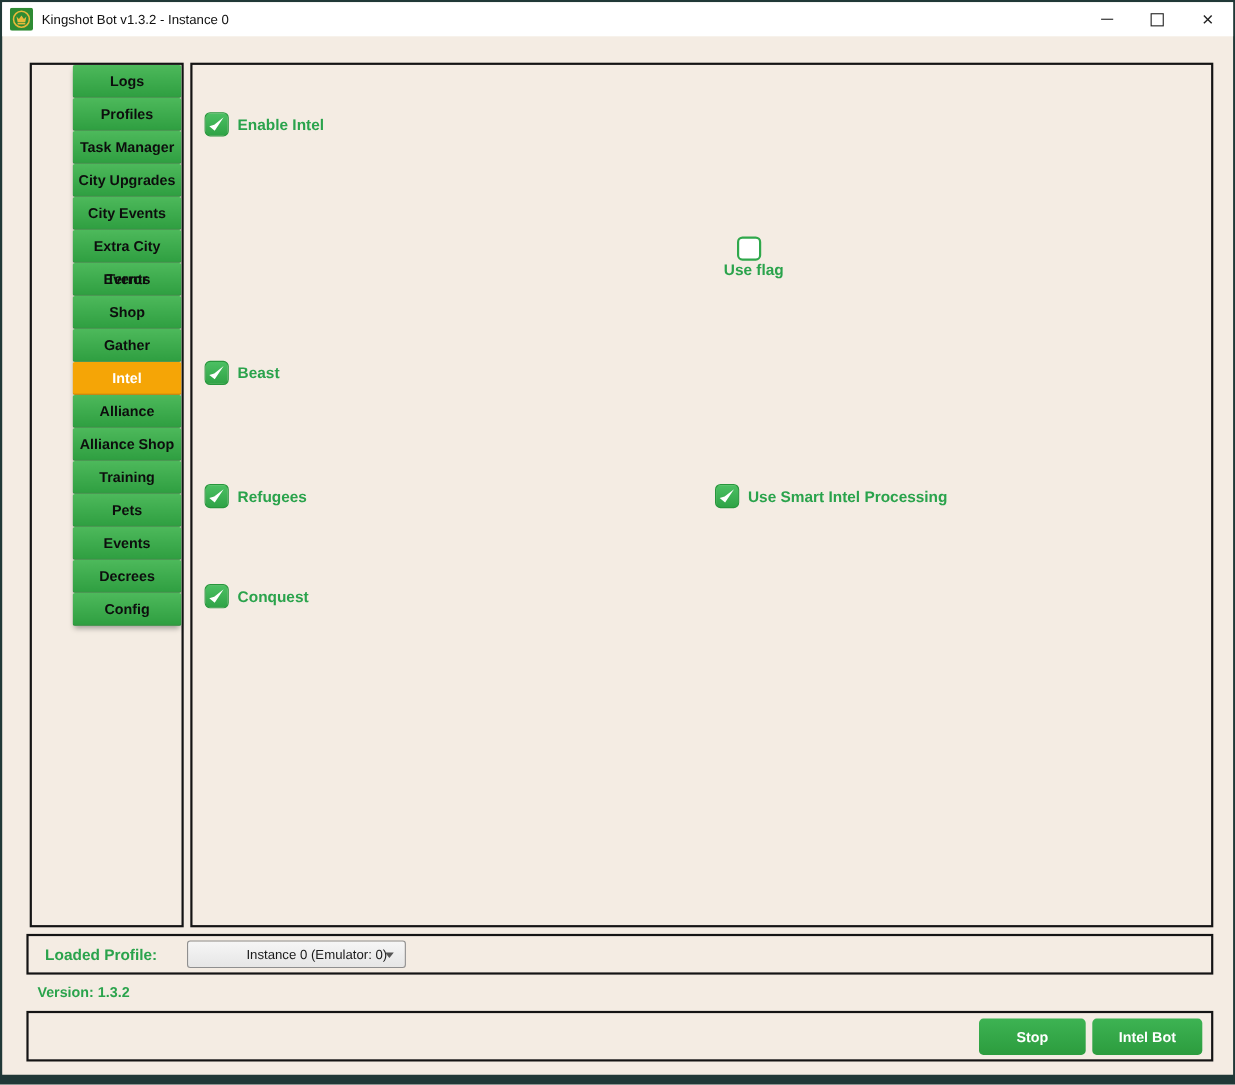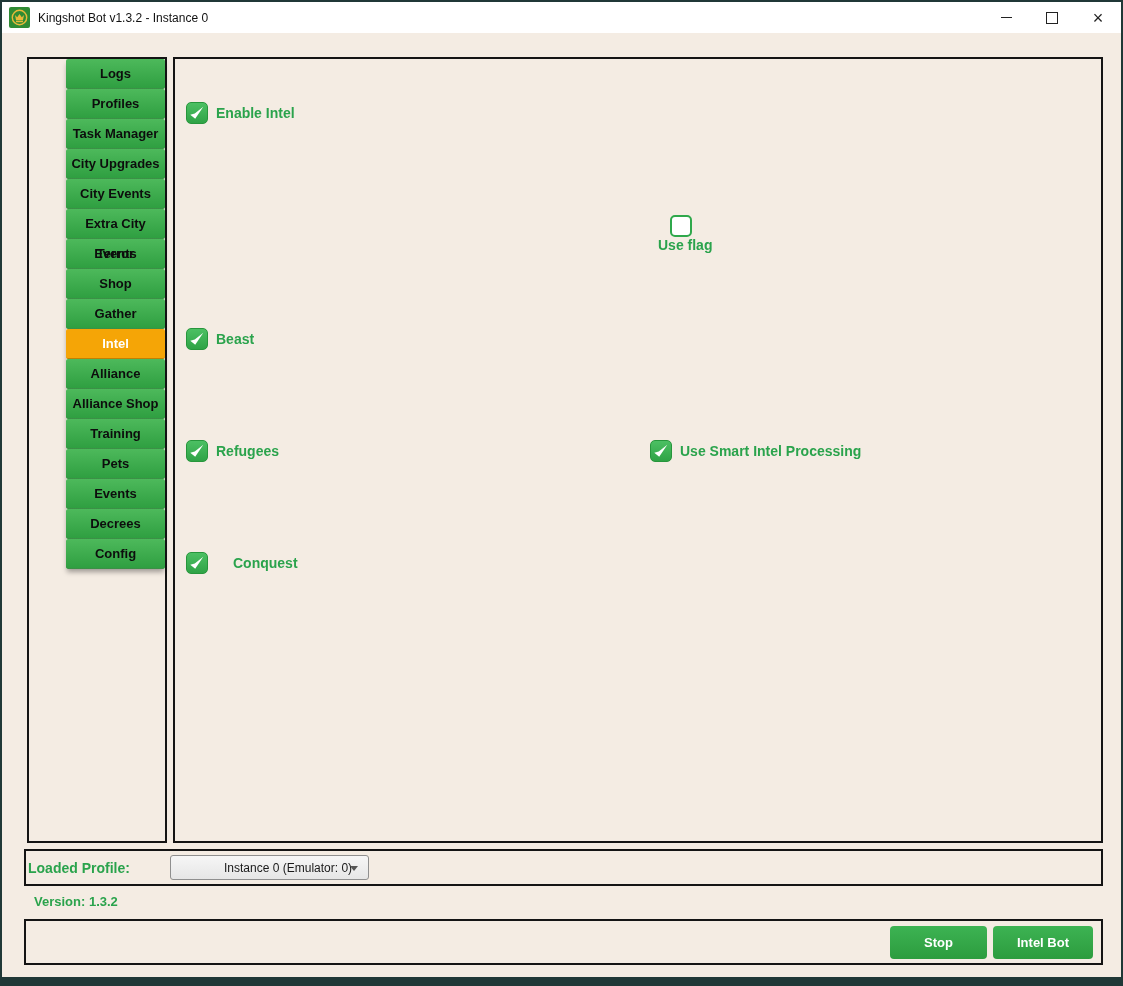--- a/index.html
+++ b/index.html
@@ -35,21 +35,21 @@
     border:2px solid #2fa84b;display:flex;align-items:center;justify-content:center;
     cursor:pointer;flex:0 0 auto;}
   .cb.checked{background:linear-gradient(#4cc063,#2fa346);border:1px solid #27963c;}
   .cb svg{display:none;}
   .cb.checked svg{display:block;}
   .cblabel{margin-left:8px;font-size:14px;font-weight:bold;color:#2aa34c;white-space:nowrap;}
   
   .profile-panel{position:absolute;left:22px;top:847px;width:1079px;height:37px;
     box-sizing:border-box;border:2px solid #141414;background:#f4ece3;
     display:flex;align-items:center;}
-  .profile-label{margin-left:2px;font-size:14px;font-weight:bold;color:#2aa34c;text-align:center;}
+  .profile-label{margin-left:15px;font-size:14px;font-weight:bold;color:#2aa34c;text-align:center;}
   .combobox{position:absolute;left:144px;top:4px;width:199px;height:25px;
     box-sizing:border-box;border:1px solid #8f8f8f;border-radius:3px;
     background:linear-gradient(#f6f6f6,#e6e6e6);display:flex;align-items:center;
     cursor:pointer;padding-left:44px;}
   .combobox-value{margin-left:9px;font-size:12px;color:#1a1a1a;}
   .combo-arrow{position:absolute;right:10px;top:10px;width:0;height:0;
     border-left:4px solid transparent;border-right:4px solid transparent;
     border-top:5px solid #555;}
   .version-text{position:absolute;left:32px;top:892px;font-size:13px;font-weight:bold;
     color:#2aa34c;}
@@ -148,21 +148,21 @@
 
     <div class="cbrow" style="left:475px;top:381px;">
       <span class="cb checked">
         <svg width="18" height="18" viewBox="0 0 20 20">
             <polygon points="2.5,12 8,16.5 17,3 7.5,10.5" fill="#ffffff"></polygon>
           </svg>
       </span>
       <span class="cblabel">Use Smart Intel Processing</span>
     </div>
 
-    <div class="cbrow" style="left:11px;top:493px;gap:17px;">
+    <div class="cbrow" style="left:11px;top:472px;">
       <span class="cb checked">
         <svg width="18" height="18" viewBox="0 0 20 20">
             <polygon points="2.5,12 8,16.5 17,3 7.5,10.5" fill="#ffffff"></polygon>
           </svg>
       </span>
       <span class="cblabel">Conquest</span>
     </div>
 
   </div>
 

